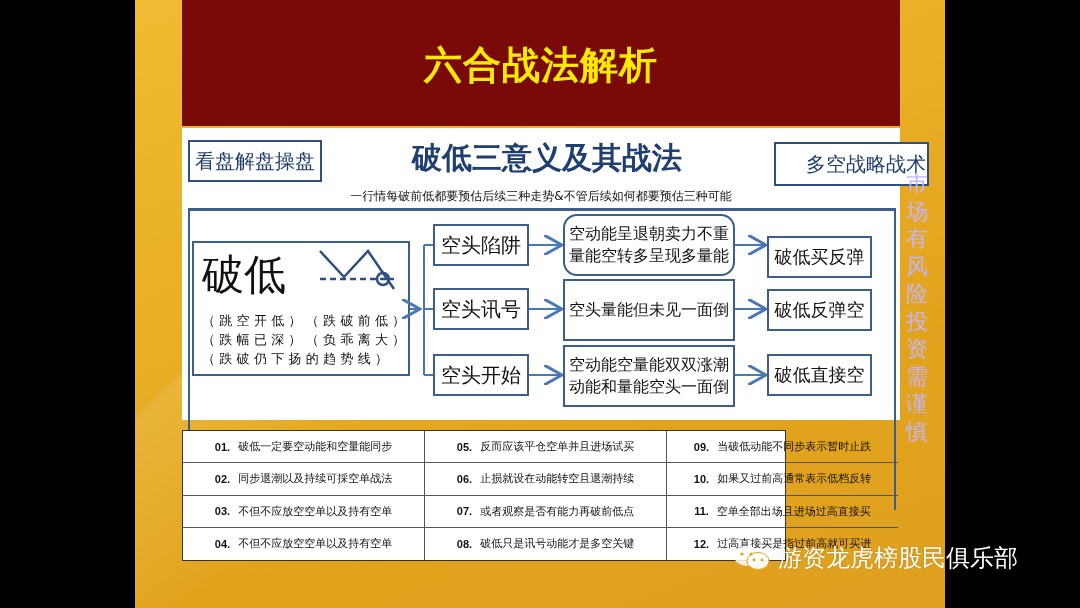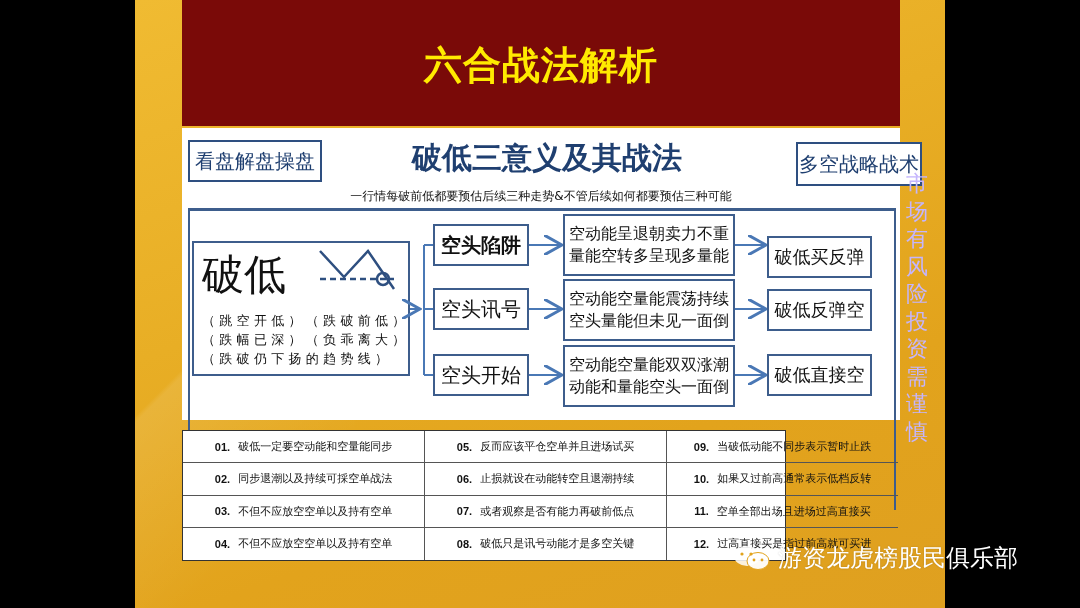--- a/index.html
+++ b/index.html
@@ -9,21 +9,21 @@
            background: linear-gradient(160deg, #f0bb32 0%, #e8ae25 40%, #e2a31c 70%, #dfa020 100%); }
   .slide::before { content: ""; position: absolute; left: 0; top: 140px; width: 220px; height: 470px;
            background: linear-gradient(135deg, rgba(255,255,255,0) 40%, rgba(255,255,255,0.10) 41%, rgba(255,255,255,0) 75%); }
   .title-bar { position: absolute; left: 47px; top: 0; width: 718px; height: 126px; background: #7a0a08;
                display: flex; align-items: center; justify-content: center; }
   .title-text { color: #ffea00; font-size: 38px; font-weight: bold; letter-spacing: 1px; margin-top: 4px; }
   .panel { position: absolute; left: 47px; top: 128px; width: 718px; height: 292px; background: #fff; }
   .tag-box { position: absolute; top: 12px; height: 38px; border: 2px solid #2e4f80; background: #fff;
              display: flex; align-items: center; justify-content: center; color: #1f3f70; font-size: 20px; }
   .tag-left { left: 6px; width: 130px; }
-  .tag-right { left: 614px; width: 122px; top: 14px; height: 40px; }
+  .tag-right { left: 592px; width: 122px; top: 14px; height: 40px; padding-left: 29px; }
   .main-title { position: absolute; left: 150px; top: 10px; width: 430px; text-align: center;
                 color: #1f3f70; font-size: 30px; font-weight: bold; }
   .subtitle { position: absolute; left: 0; top: 60px; width: 718px; text-align: center; font-size: 12px; color: #111; }
   .divider { position: absolute; left: 6px; top: 80px; width: 708px; height: 3px; background: #3d5d8c; }
   .frame { position: absolute; left: 6px; top: 82px; width: 708px; height: 300px; border-left: 2px solid #3d5d8c;
            border-right: 2px solid #3d5d8c; box-sizing: border-box; }
   .source-box { position: absolute; left: 10px; top: 113px; width: 218px; height: 135px; border: 2px solid #3d5d8c;
                 background: #fff; box-sizing: border-box; }
   .source-big { position: absolute; left: 8px; top: 4px; font-size: 42px; color: #111; }
   .source-lines { position: absolute; left: 8px; top: 68px; width: 204px; font-size: 13px; color: #111;
@@ -95,30 +95,29 @@
       <line x1="242" y1="247" x2="251" y2="247"></line>
       <line x1="347" y1="117" x2="378" y2="117" marker-end="url(#arr)"></line>
       <line x1="347" y1="181" x2="378" y2="181" marker-end="url(#arr)"></line>
       <line x1="347" y1="247" x2="378" y2="247" marker-end="url(#arr)"></line>
       <line x1="553" y1="117" x2="582" y2="117" marker-end="url(#arr)"></line>
       <line x1="553" y1="181" x2="582" y2="181" marker-end="url(#arr)"></line>
       <line x1="553" y1="247" x2="582" y2="247" marker-end="url(#arr)"></line>
     </g>
   </svg>
 
-  <div class="node node-a" style="top:96px;font-weight:bold;">空头陷阱</div>
-  <div class="node node-b" style="top:86px;">
+  <div class="node node-a" style="top:96px;">空头陷阱</div>
+  <div class="node node-b" style="top:86px;border-radius:14px;">
     <span>空动能呈退朝卖力不重</span>
     <span>量能空转多呈现多量能</span>
   </div>
   <div class="node node-c" style="top:96px;margin-top:12px;">破低买反弹</div>
 
   <div class="node node-a" style="top:160px;">空头讯号</div>
   <div class="node node-b" style="top:151px;">
-    <span>空动能空量能震荡持续</span>
     <span>空头量能但未见一面倒</span>
   </div>
   <div class="node node-c" style="top:161px;">破低反弹空</div>
 
   <div class="node node-a" style="top:226px;">空头开始</div>
   <div class="node node-b" style="top:217px;">
     <span>空动能空量能双双涨潮</span>
     <span>动能和量能空头一面倒</span>
   </div>
   <div class="node node-c" style="top:226px;">破低直接空</div>

